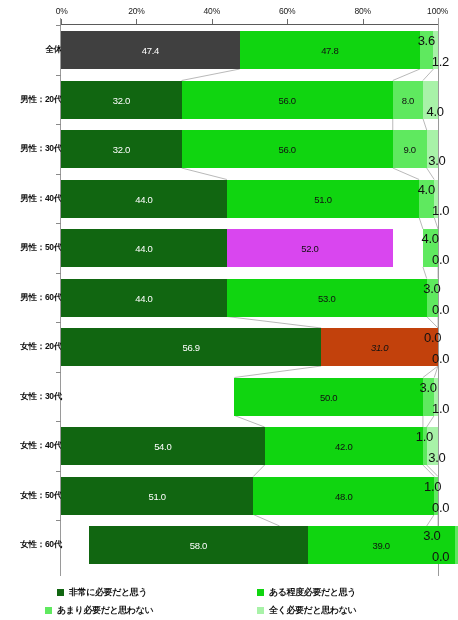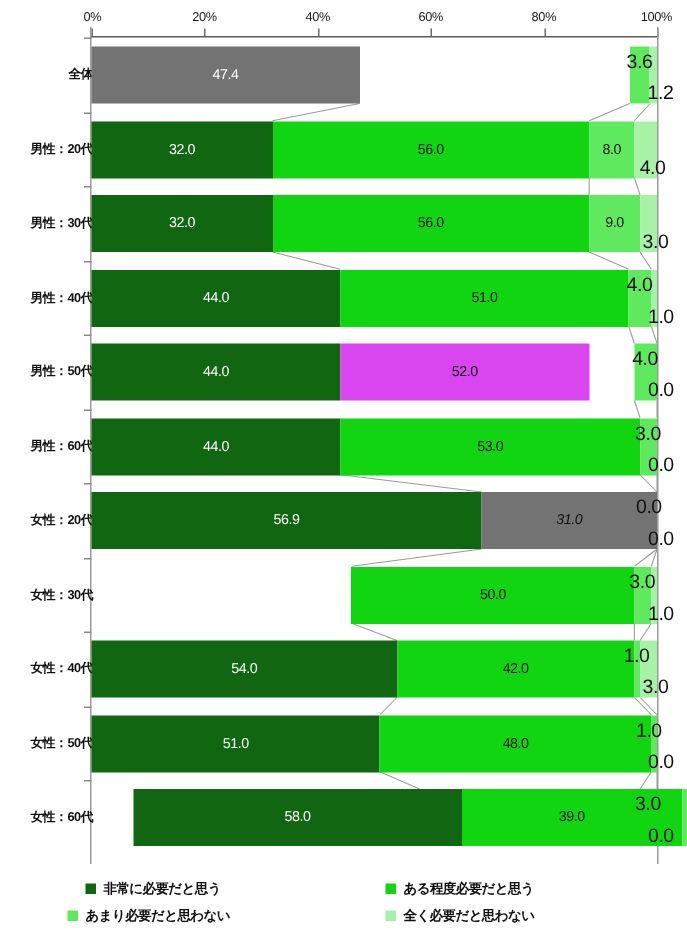--- a/index.html
+++ b/index.html
@@ -196,22 +196,25 @@
       <line x1="426.69" y1="465" x2="438" y2="476.5" stroke="#9b9b9b" stroke-width="0.7"></line>
       <line x1="253.27" y1="514.5" x2="279.65999999999997" y2="526" stroke="#9b9b9b" stroke-width="0.7"></line>
       <line x1="434.23" y1="514.5" x2="426.69" y2="526" stroke="#9b9b9b" stroke-width="0.7"></line>
       <line x1="438" y1="514.5" x2="438" y2="526" stroke="#9b9b9b" stroke-width="0.7"></line>
     </svg>
 
   <div id="rows-layer">
       <div class="ytick" style="top: 25px;"></div>
       <div class="row-label" style="top: 44px;">全体</div>
       <div class="bar-row" style="top: 31px; width: 377px;">
-        <div class="seg" style="left: 0px; width: 178.698px; background: #737373;">
+        <div class="seg" style="left: 0px; width: 178.698px; background: #404040;">
           <span class="seg-val on-dark">47.4</span>
+        </div>
+        <div class="seg" style="left: 178.698px; width: 180.206px; background: rgb(16, 213, 16);">
+          <span class="seg-val on-light">47.8</span>
         </div>
         <div class="seg" style="left: 358.904px; width: 13.572px; background: rgb(95, 233, 95);"></div>
         <div class="seg" style="left: 372.476px; width: 4.524px; background: rgb(168, 242, 168);"></div>
       </div>
       <div class="out-val" style="top: 33px; left: 417.69px;">3.6</div>
       <div class="out-val" style="top: 54px; left: 431.738px;">1.2</div>
       <div class="ytick" style="top: 74.5px;"></div>
       <div class="row-label" style="top: 93.5px;">男性：20代</div>
       <div class="bar-row" style="top: 80.5px; width: 377px;">
         <div class="seg" style="left: 0px; width: 120.64px; background: rgb(17, 102, 17);">
@@ -280,21 +283,21 @@
         <div class="seg" style="left: 365.69px; width: 11.31px; background: rgb(95, 233, 95);"></div>
       </div>
       <div class="out-val" style="top: 280.5px; left: 423.345px;">3.0</div>
       <div class="out-val" style="top: 301.5px; left: 432px;">0.0</div>
       <div class="ytick" style="top: 322px;"></div>
       <div class="row-label" style="top: 341px;">女性：20代</div>
       <div class="bar-row" style="top: 328px; width: 377px;">
         <div class="seg" style="left: 0px; width: 260.13px; background: rgb(17, 102, 17);">
           <span class="seg-val on-dark">56.9</span>
         </div>
-        <div class="seg" style="left: 260.13px; width: 116.87px; background: #737373; font-style: italic;">
+        <div class="seg" style="left: 260.13px; width: 116.87px; background: #c2410c; font-style: italic;">
           <span class="seg-val on-light">31.0</span>
         </div>
       </div>
       <div class="out-val" style="top: 330px; left: 424px;">0.0</div>
       <div class="out-val" style="top: 351px; left: 432px;">0.0</div>
       <div class="ytick" style="top: 371.5px;"></div>
       <div class="row-label" style="top: 390.5px;">女性：30代</div>
       <div class="bar-row" style="top: 377.5px; width: 377px;">
         <div class="seg" style="left: 173.42px; width: 188.5px; background: rgb(16, 213, 16);">
           <span class="seg-val on-light">50.0</span>

